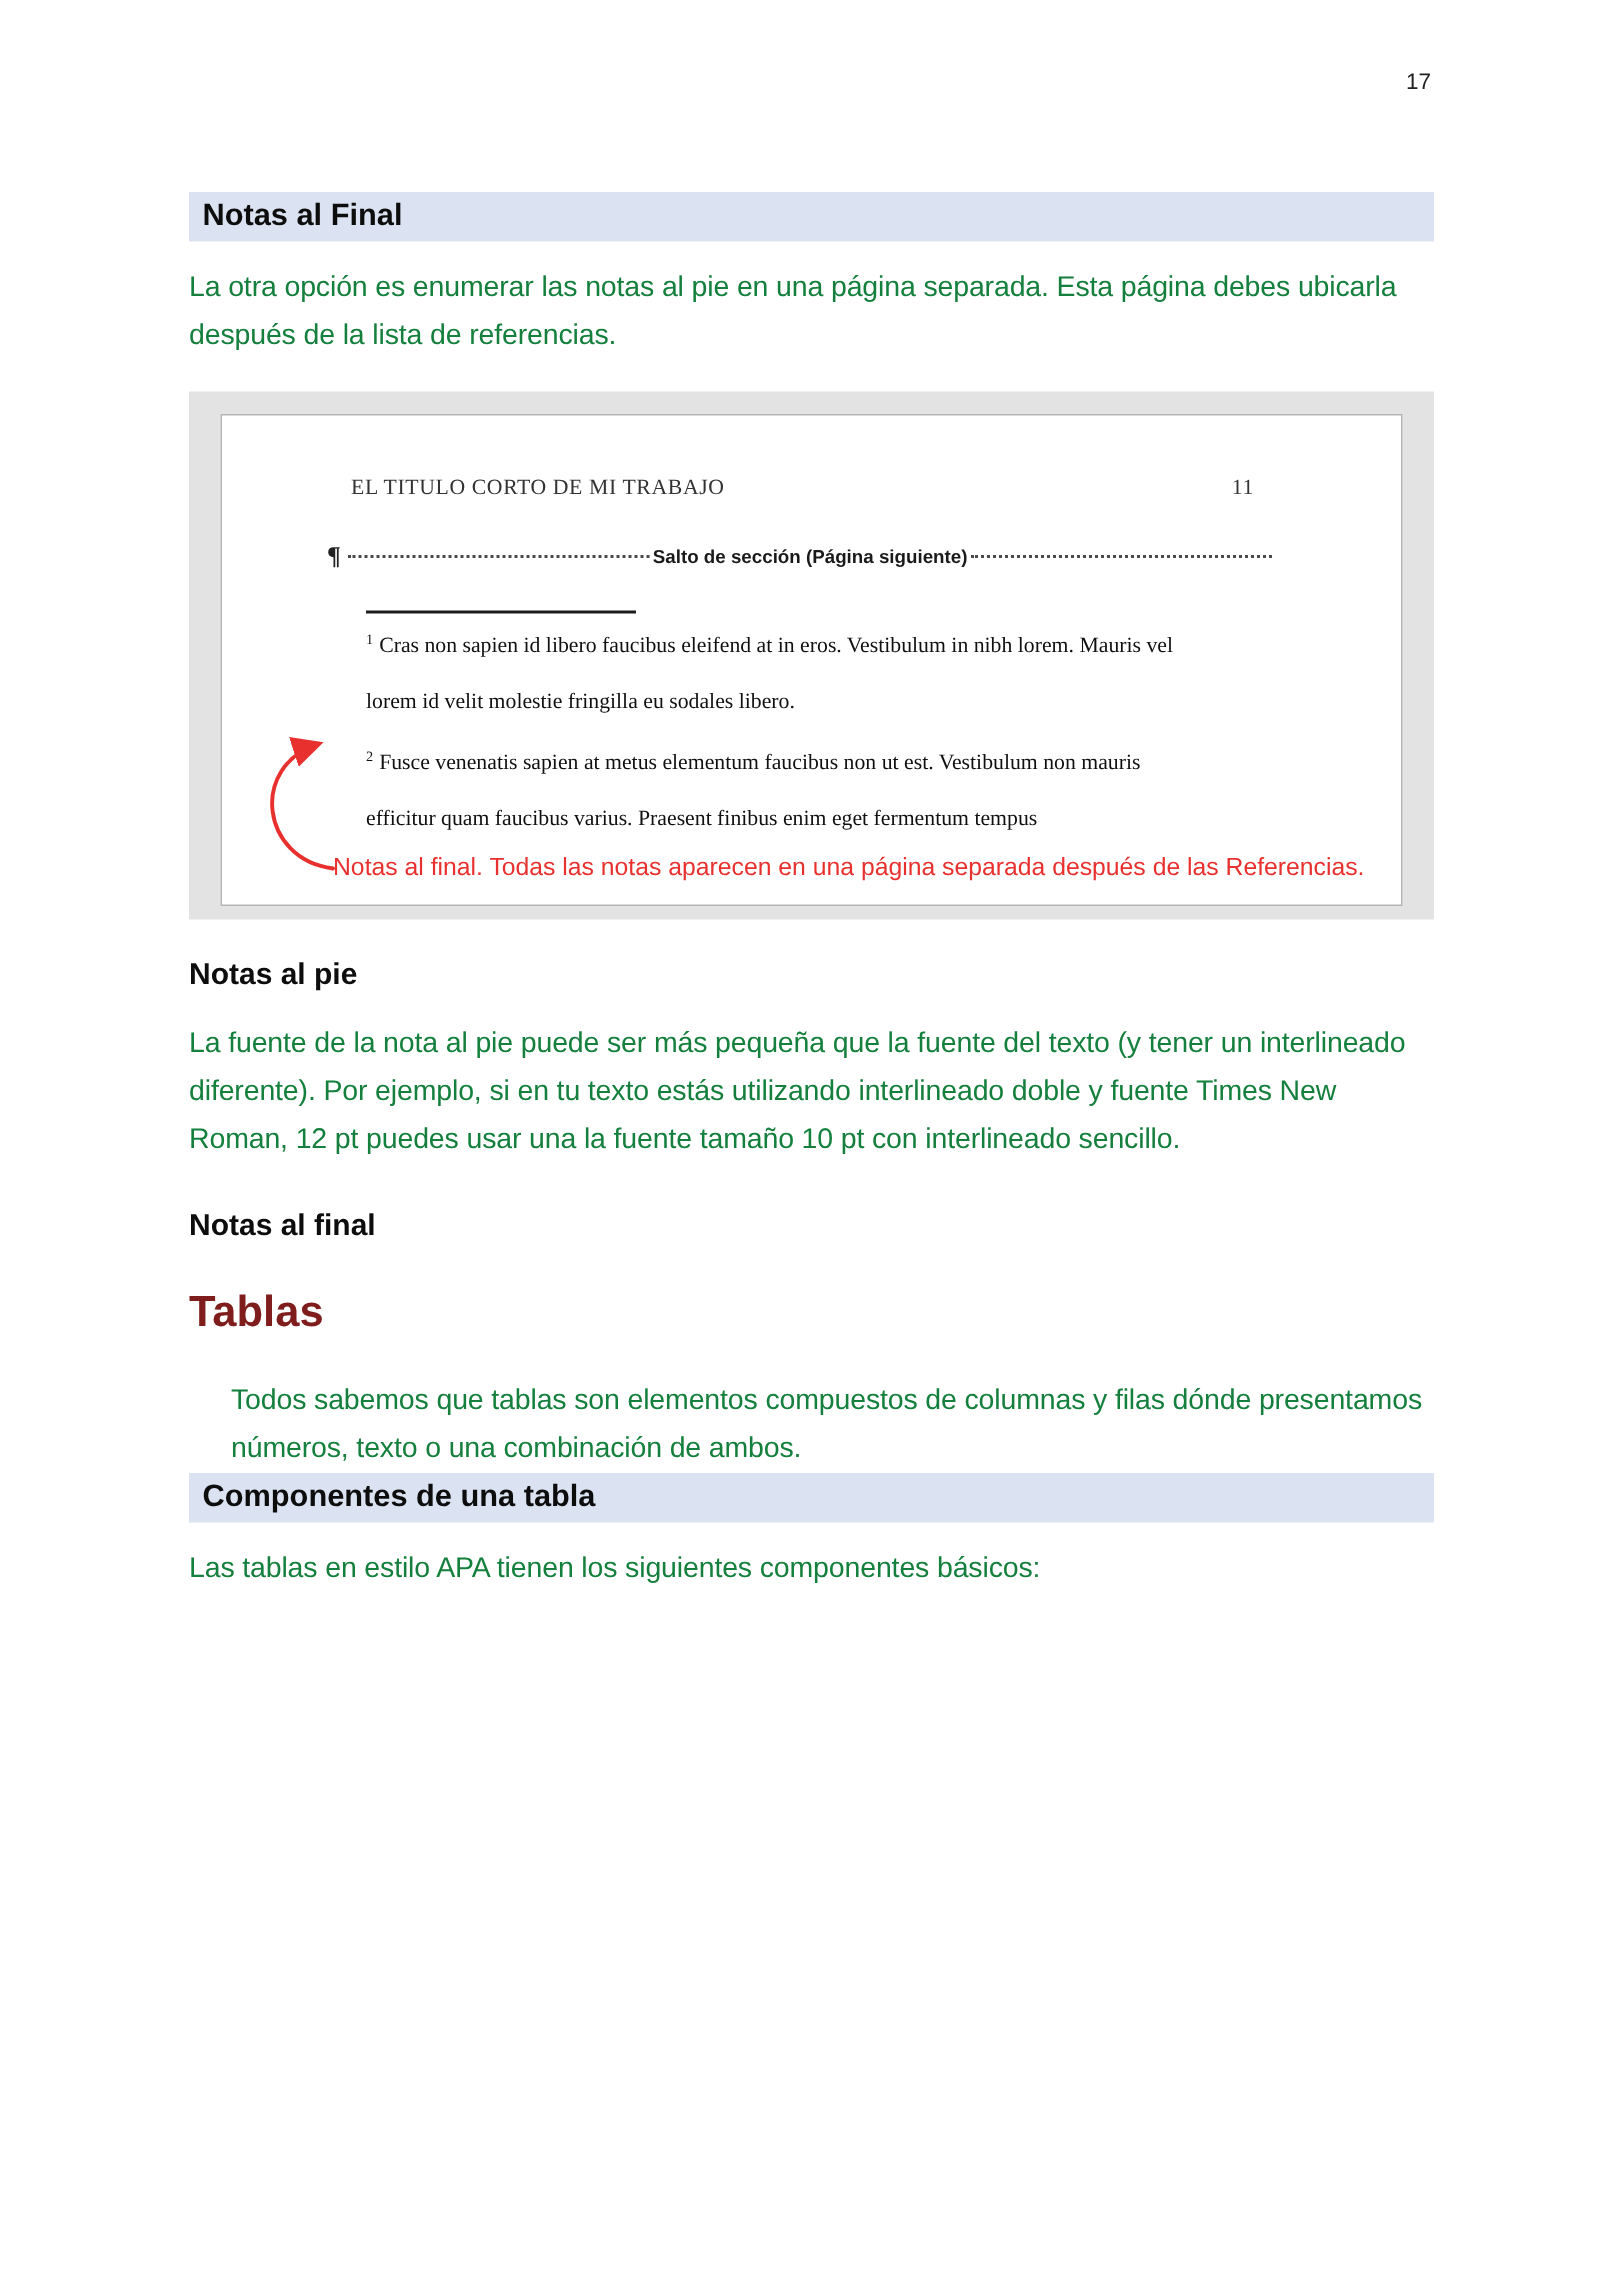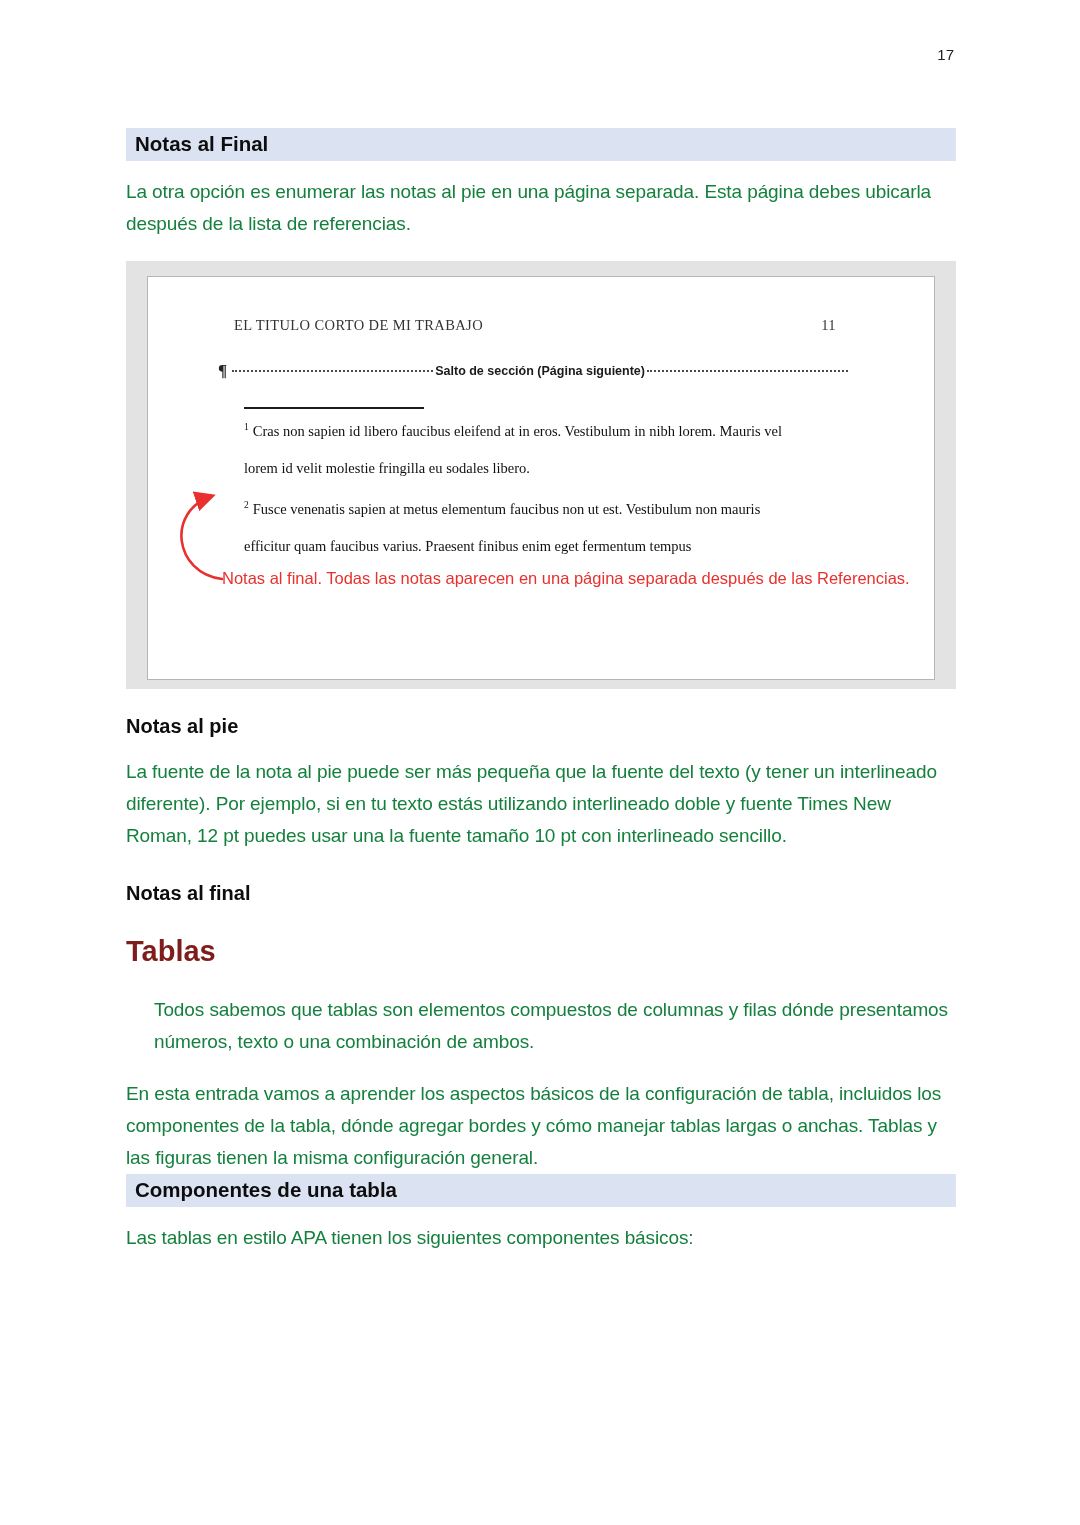--- a/index.html
+++ b/index.html
@@ -48,21 +48,21 @@
   .h1 {
     font-size: 29px;
     font-weight: bold;
     margin-top: 30px;
     color: #7f1d1d;
   }
   
   .figure {
     position: relative;
     margin-top: 21px;
-    height: 428px;
+    height: 352px;
     background: var(--figure-bg, #e3e3e3);
   }
   .word-page {
     position: absolute;
     left: 21px;
     right: 21px;
     top: 15px;
     bottom: 9px;
     background: #ffffff;
     border: 1px solid #b5b5b5;
@@ -190,18 +190,17 @@
   </div>
 
 
   <div class="subhead">Notas al pie</div>
   <p class="para" style="margin-top:18px;">La fuente de la nota al pie puede ser más pequeña que la fuente del texto (y tener un interlineado diferente). Por ejemplo, si en tu texto estás utilizando interlineado doble y fuente Times New Roman, 12 pt puedes usar una la fuente tamaño 10 pt con interlineado sencillo.</p>
 
   <div class="subhead" style="margin-top:30px;">Notas al final</div>
 
   <div class="h1">Tablas</div>
   <p class="para" style="margin-top:26px;margin-left:28px;">Todos sabemos que tablas son elementos compuestos de columnas y filas dónde presentamos números, texto o una combinación de ambos.</p>
-  <p class="para" style="margin-top:20px;">En esta entrada vamos a aprender los aspectos básicos de la configuración de tabla, incluidos los componentes de la tabla, dónde agregar bordes y cómo manejar tablas largas o anchas. Tablas y las figuras tienen la misma configuración general.</p>
 
   <div class="heading-bar" style="">Componentes de una tabla</div>
   <p class="para">Las tablas en estilo APA tienen los siguientes componentes básicos:</p>
 
 </div>
 
 </body></html>

